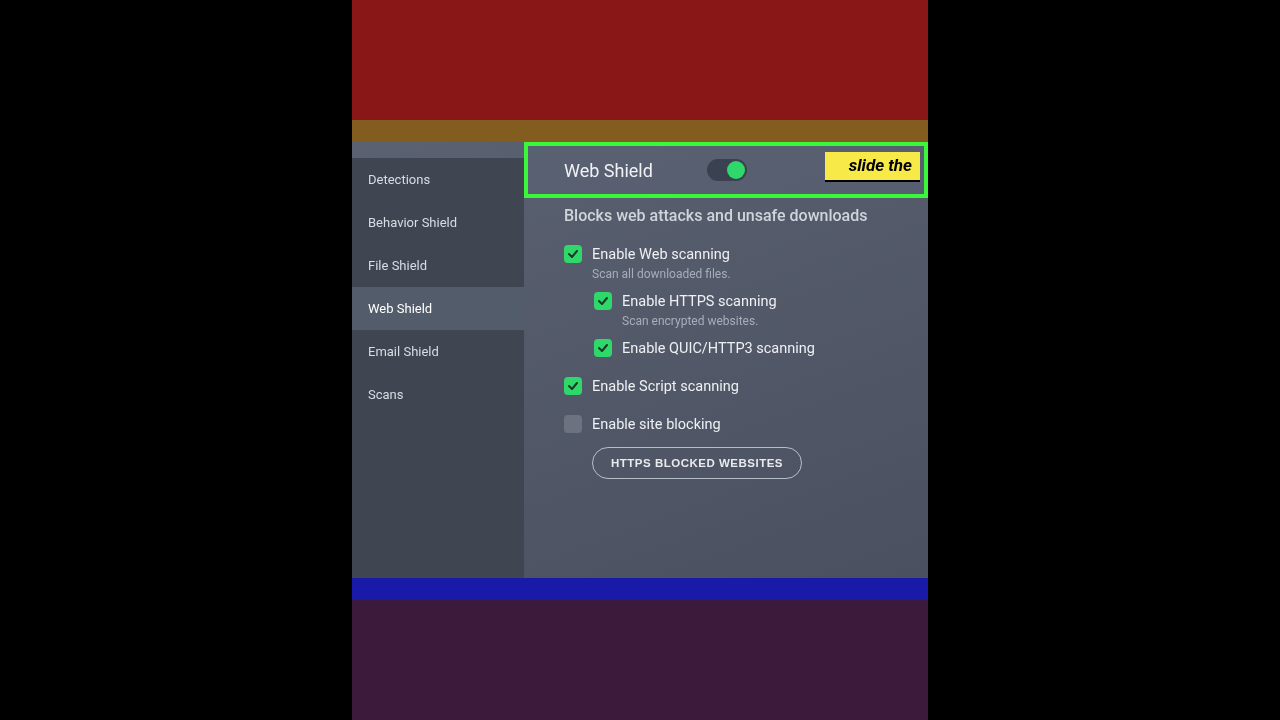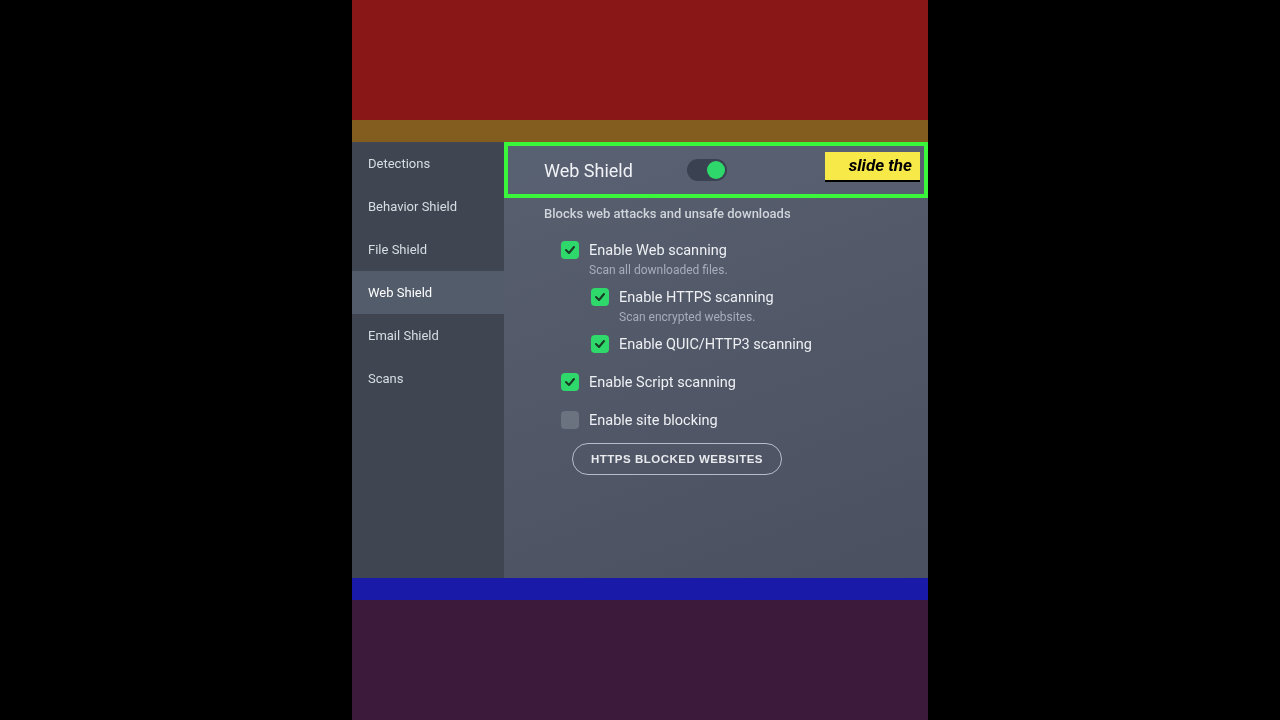--- a/index.html
+++ b/index.html
@@ -33,24 +33,25 @@
   }
   .band-blue {
     height: 22px;
     background: #1a1aa8;
   }
   .band-purple {
     height: 120px;
     background: #3c1a3c;
   }
   .sidebar {
-    width: 152px;
+    width: 172px;
     background: #3f4651;
     display: flex;
     flex-direction: column;
+    margin-top: 16px;
   }
   .sidebar-item {
     padding: 14px 16px;
     color: #d8dde4;
     font-size: 13px;
     cursor: pointer;
   }
   .sidebar-item.active {
     background: #535c6a;
     color: #ffffff;
@@ -115,27 +116,26 @@
     background: #f7e948;
     color: #000;
     padding: 3px 8px 5px 24px;
     font-size: 17px;
     font-style: italic;
     font-weight: bold;
     border-bottom: 2px solid #000;
   }
   .subtitle {
     padding: 8px 40px 16px 40px;
-    font-size: 13px;
+    font-size: 16px;
     color: #d0d4db;
     font-weight: 500;
   }
   .option {
     padding: 4px 40px 6px 40px;
-    margin-left: 17px;
   }
   .option.indent {
     padding-left: 70px;
   }
   .opt-row {
     display: flex;
     align-items: center;
     gap: 10px;
   }
   .checkbox {

